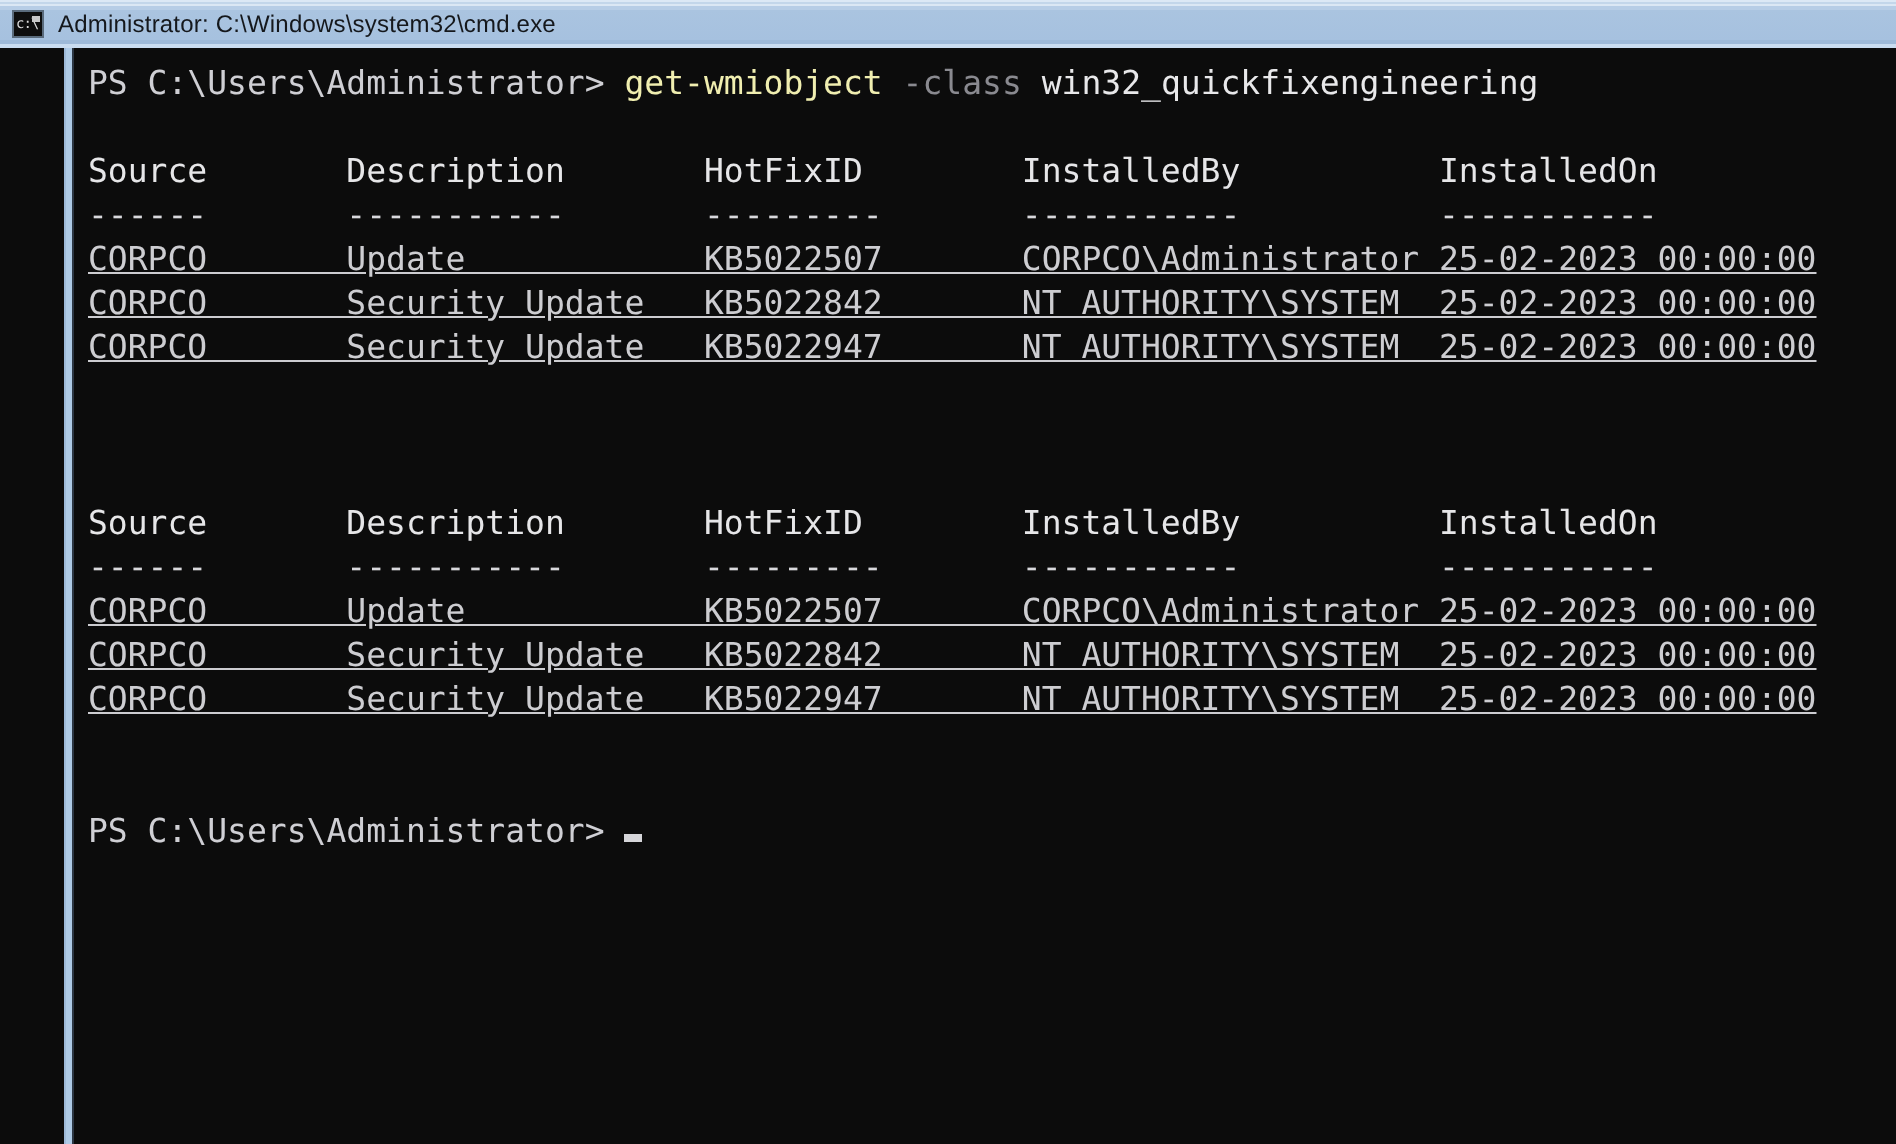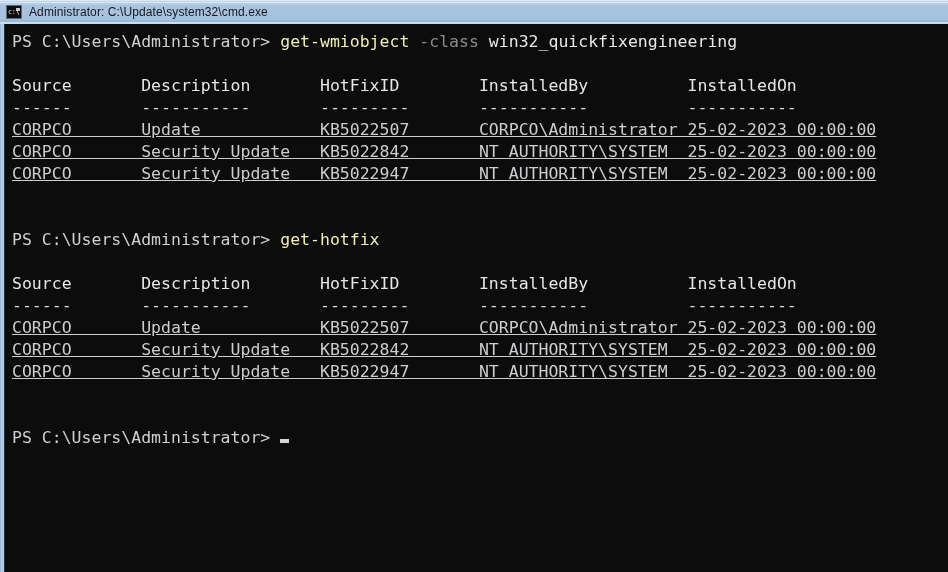--- a/index.html
+++ b/index.html
@@ -81,20 +81,21 @@
     letter-spacing: 0.1px;
     white-space: nowrap;
   }
 
   
   .client {
     flex: 1 1 auto;
     display: flex;
     min-height: 0;
     background: #0369a1;
+    margin-left: 32px;
   }
   .left-edge {
     flex: 0 0 6px;
     background: linear-gradient(to right,
         #9db9d8 0px, #9db9d8 1px,
         #aecae6 1px, #aecae6 4px,
         #2c3744 4px, #2c3744 5px,
         #0c0c0c 5px, #0c0c0c 6px);
   }
 
@@ -136,42 +137,41 @@
     margin-bottom: 0px;
   }
 </style>
 </head>
 <body>
 
 <div class="window">
 
   <div class="titlebar">
     <div class="tb-icon"></div>
-    <div class="tb-title">Administrator: C:\Update\system32\cmd.exe</div>
+    <div class="tb-title">Administrator: C:\Windows\system32\cmd.exe</div>
   </div>
 
   <div class="client">
     <div class="left-edge"></div>
 
     <div class="console">
 
       <div class="line"><span class="seg c-prompt">PS C:\Users\Administrator&gt; </span><span class="seg c-cmd">get-wmiobject </span><span class="seg c-param">-class </span><span class="seg c-arg">win32_quickfixengineering</span></div>
 
       <div class="line blank">&nbsp;</div>
 
       <div class="line c-head">Source       Description       HotFixID        InstalledBy          InstalledOn</div>
       <div class="line c-rule">------       -----------       ---------       -----------          -----------</div>
       <div class="line c-data">CORPCO       Update            KB5022507       CORPCO\Administrator 25-02-2023 00:00:00</div>
       <div class="line c-data">CORPCO       Security Update   KB5022842       NT AUTHORITY\SYSTEM  25-02-2023 00:00:00</div>
       <div class="line c-data">CORPCO       Security Update   KB5022947       NT AUTHORITY\SYSTEM  25-02-2023 00:00:00</div>
 
       <div class="line blank">&nbsp;</div>
       <div class="line blank">&nbsp;</div>
 
-      <div class="line"><span class="seg c-prompt">PS C:\Users\Administrator&gt; </span><span class="seg c-cmd">get-hotfix</span></div>
 
       <div class="line blank">&nbsp;</div>
 
       <div class="line c-head">Source       Description       HotFixID        InstalledBy          InstalledOn</div>
       <div class="line c-rule">------       -----------       ---------       -----------          -----------</div>
       <div class="line c-data">CORPCO       Update            KB5022507       CORPCO\Administrator 25-02-2023 00:00:00</div>
       <div class="line c-data">CORPCO       Security Update   KB5022842       NT AUTHORITY\SYSTEM  25-02-2023 00:00:00</div>
       <div class="line c-data">CORPCO       Security Update   KB5022947       NT AUTHORITY\SYSTEM  25-02-2023 00:00:00</div>
 
       <div class="line blank">&nbsp;</div>

